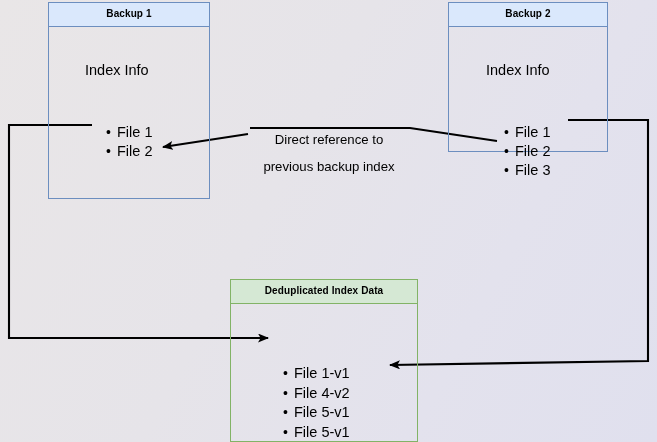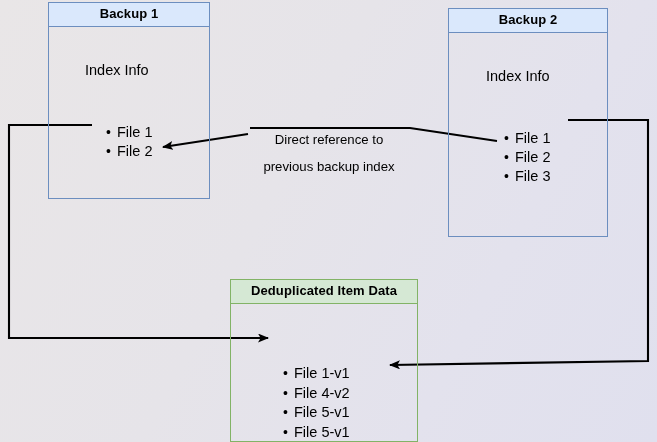--- a/index.html
+++ b/index.html
@@ -33,42 +33,42 @@
     position: absolute;
     box-sizing: border-box;
     border: 1px solid #6c8ebf;
     background: transparent;
   }
   .box .box-header {
     box-sizing: border-box;
     height: 24px;
     line-height: 22px;
     text-align: center;
-    font-size: 13px;
+    font-size: 10px;
     font-weight: bold;
     color: #000000;
     background: #dae8fc;
     border-bottom: 1px solid #6c8ebf;
     letter-spacing: 0.1px;
   }
   .box .box-body {
     position: relative;
     height: calc(100% - 24px);
   }
   .box.green {
     border-color: #82b366;
   }
   .box.green .box-header {
     background: #d5e8d4;
     border-bottom-color: #82b366;
   }
 
   
   #backup1-box { left: 48px;  top: 2px;   width: 162px; height: 197px; }
-  #backup2-box { left: 448px; top: 8px;   width: 160px; height: 229px; }
+  #backup2-box { left: 448px; top: 2px;   width: 160px; height: 150px; }
   #dedup-box   { left: 230px; top: 279px; width: 188px; height: 163px; }
 
   .index-label {
     position: absolute;
     font-size: 14.5px;
     color: #000;
     white-space: nowrap;
     margin-left: 9px;
   }
   #backup1-box .index-label { left: 27px; top: 35px; }
@@ -149,21 +149,21 @@
       <div class="index-label">Index Info</div>
       <ul class="file-list" id="backup2-list">
         <li>File 1</li>
         <li>File 2</li>
         <li>File 3</li>
       </ul>
     </div>
   </div>
 
   <div class="box green" id="dedup-box">
-    <div class="box-header">Deduplicated Item Data</div>
+    <div class="box-header">Deduplicated Index Data</div>
     <div class="box-body">
       <ul class="file-list" id="dedup-list">
         <li>File 1-v1</li>
         <li>File 4-v2</li>
         <li>File 5-v1</li>
         <li>File 5-v1</li>
       </ul>
     </div>
   </div>
 

